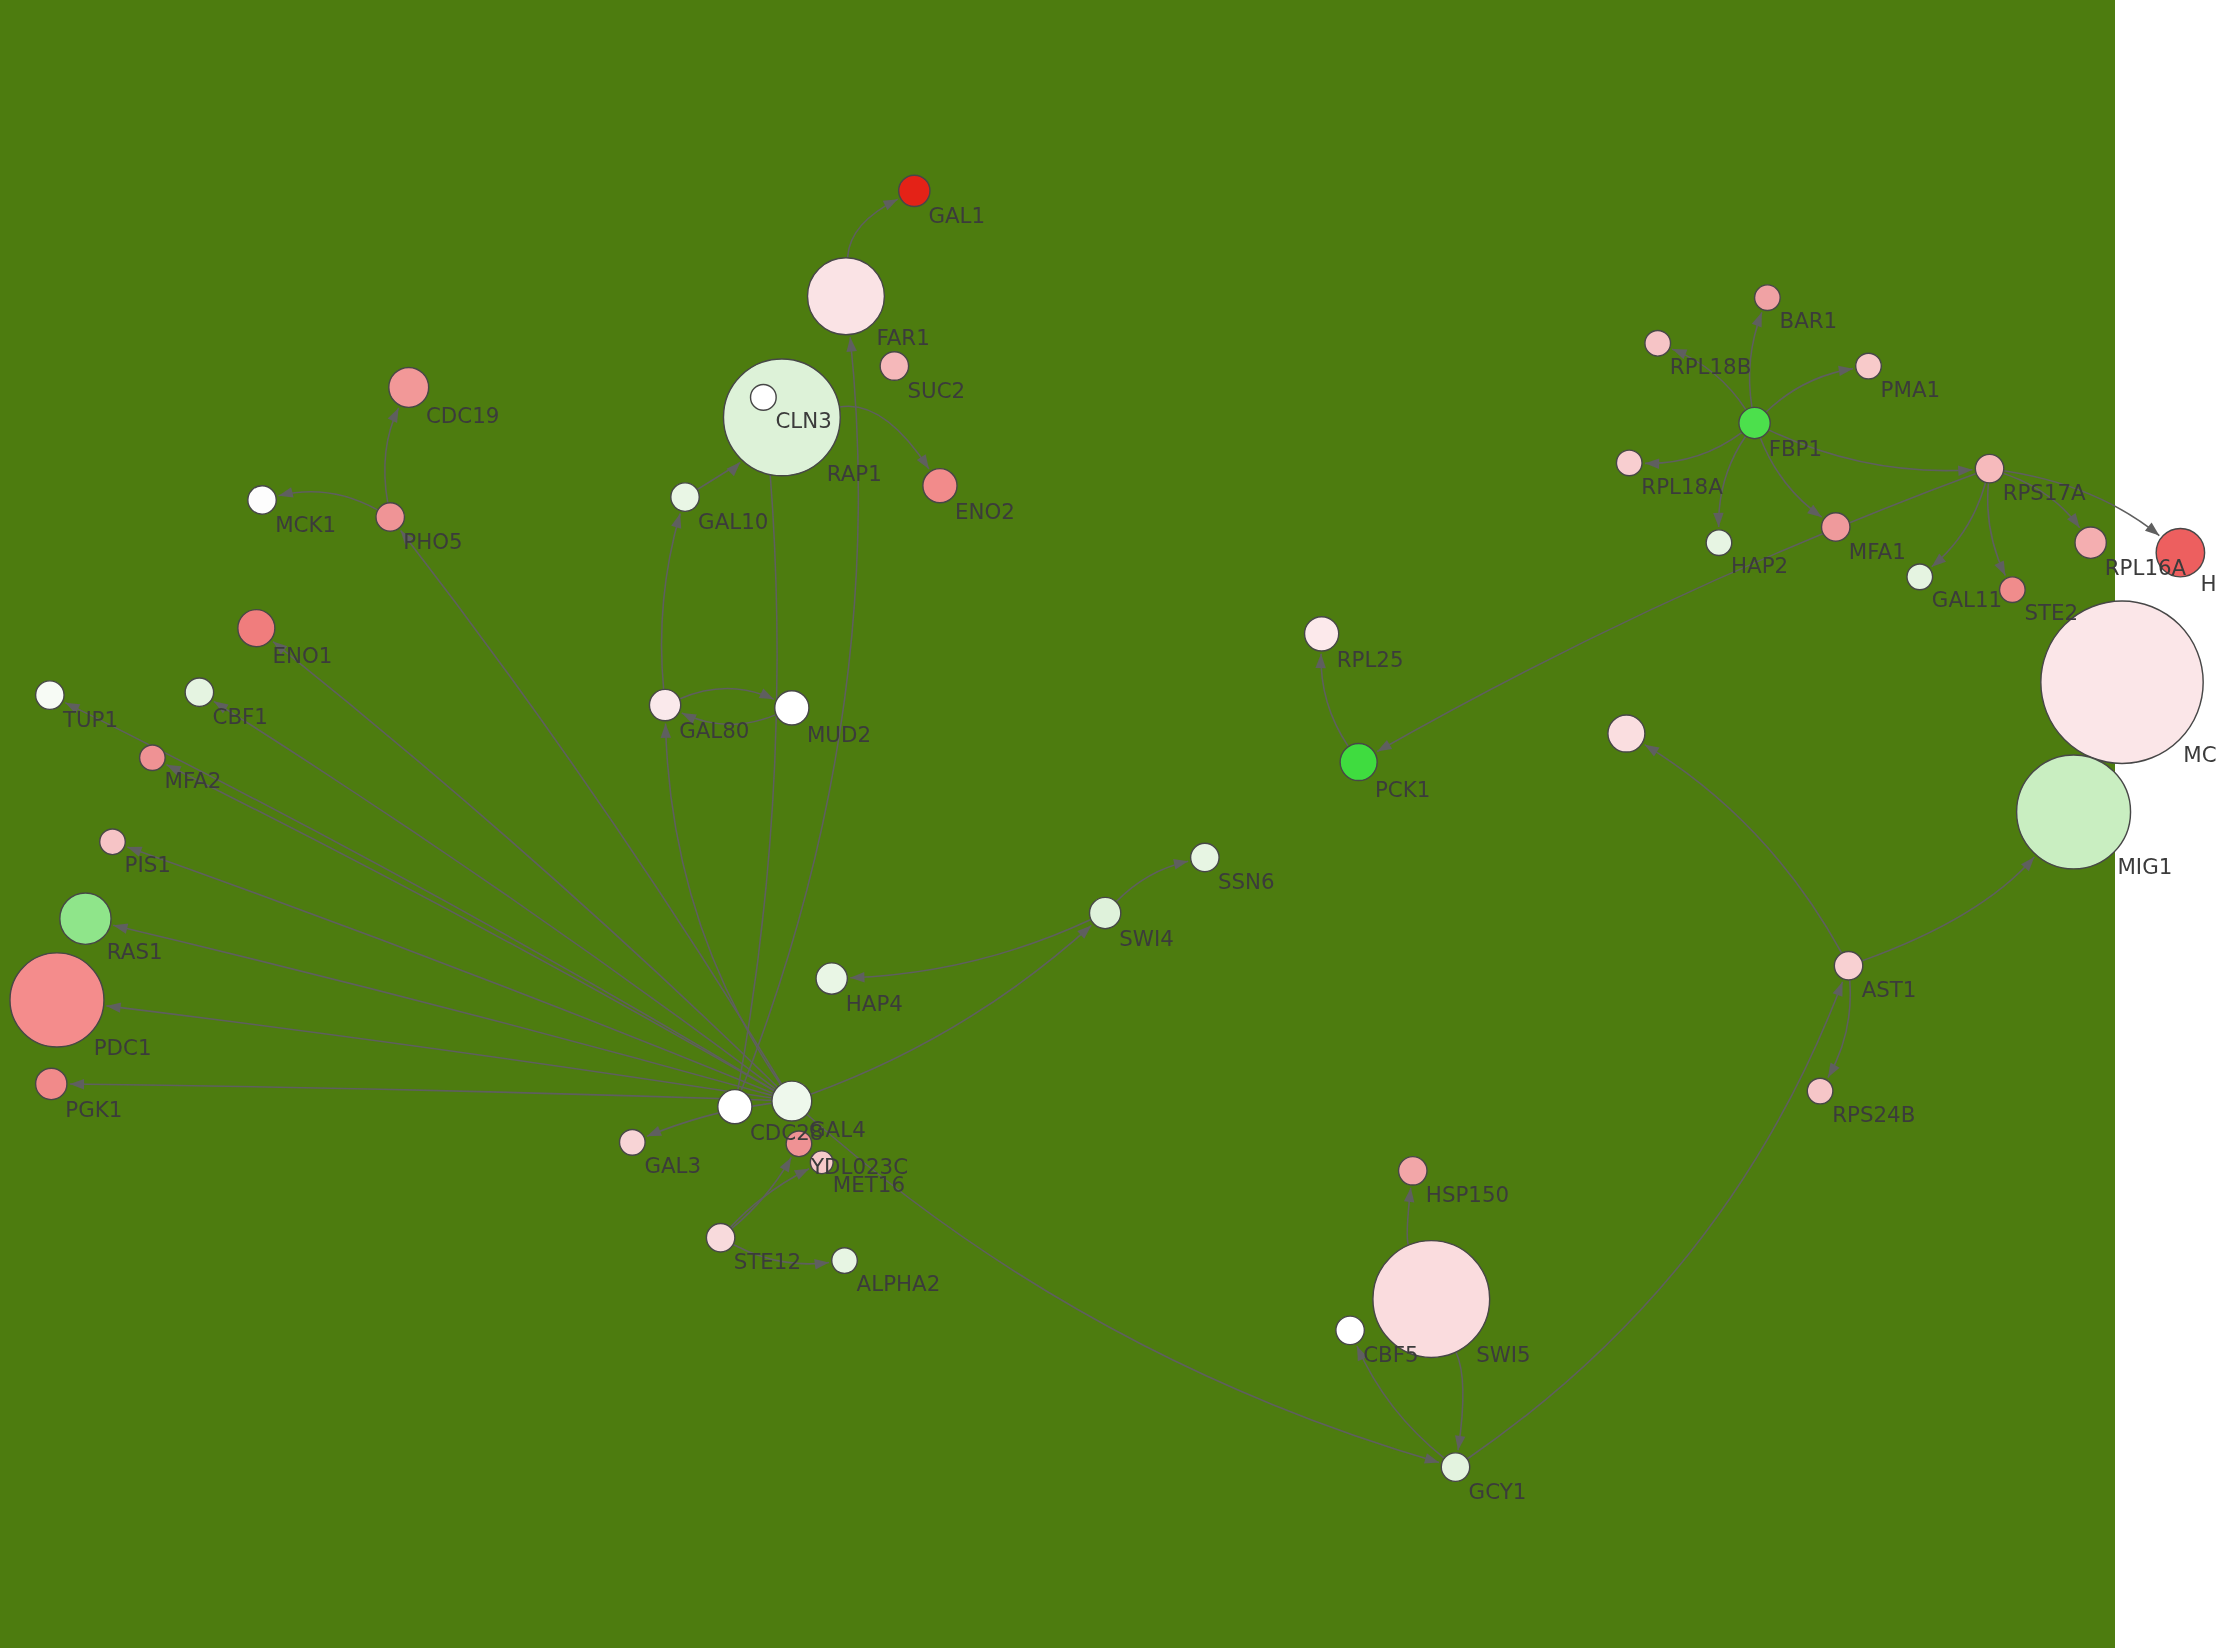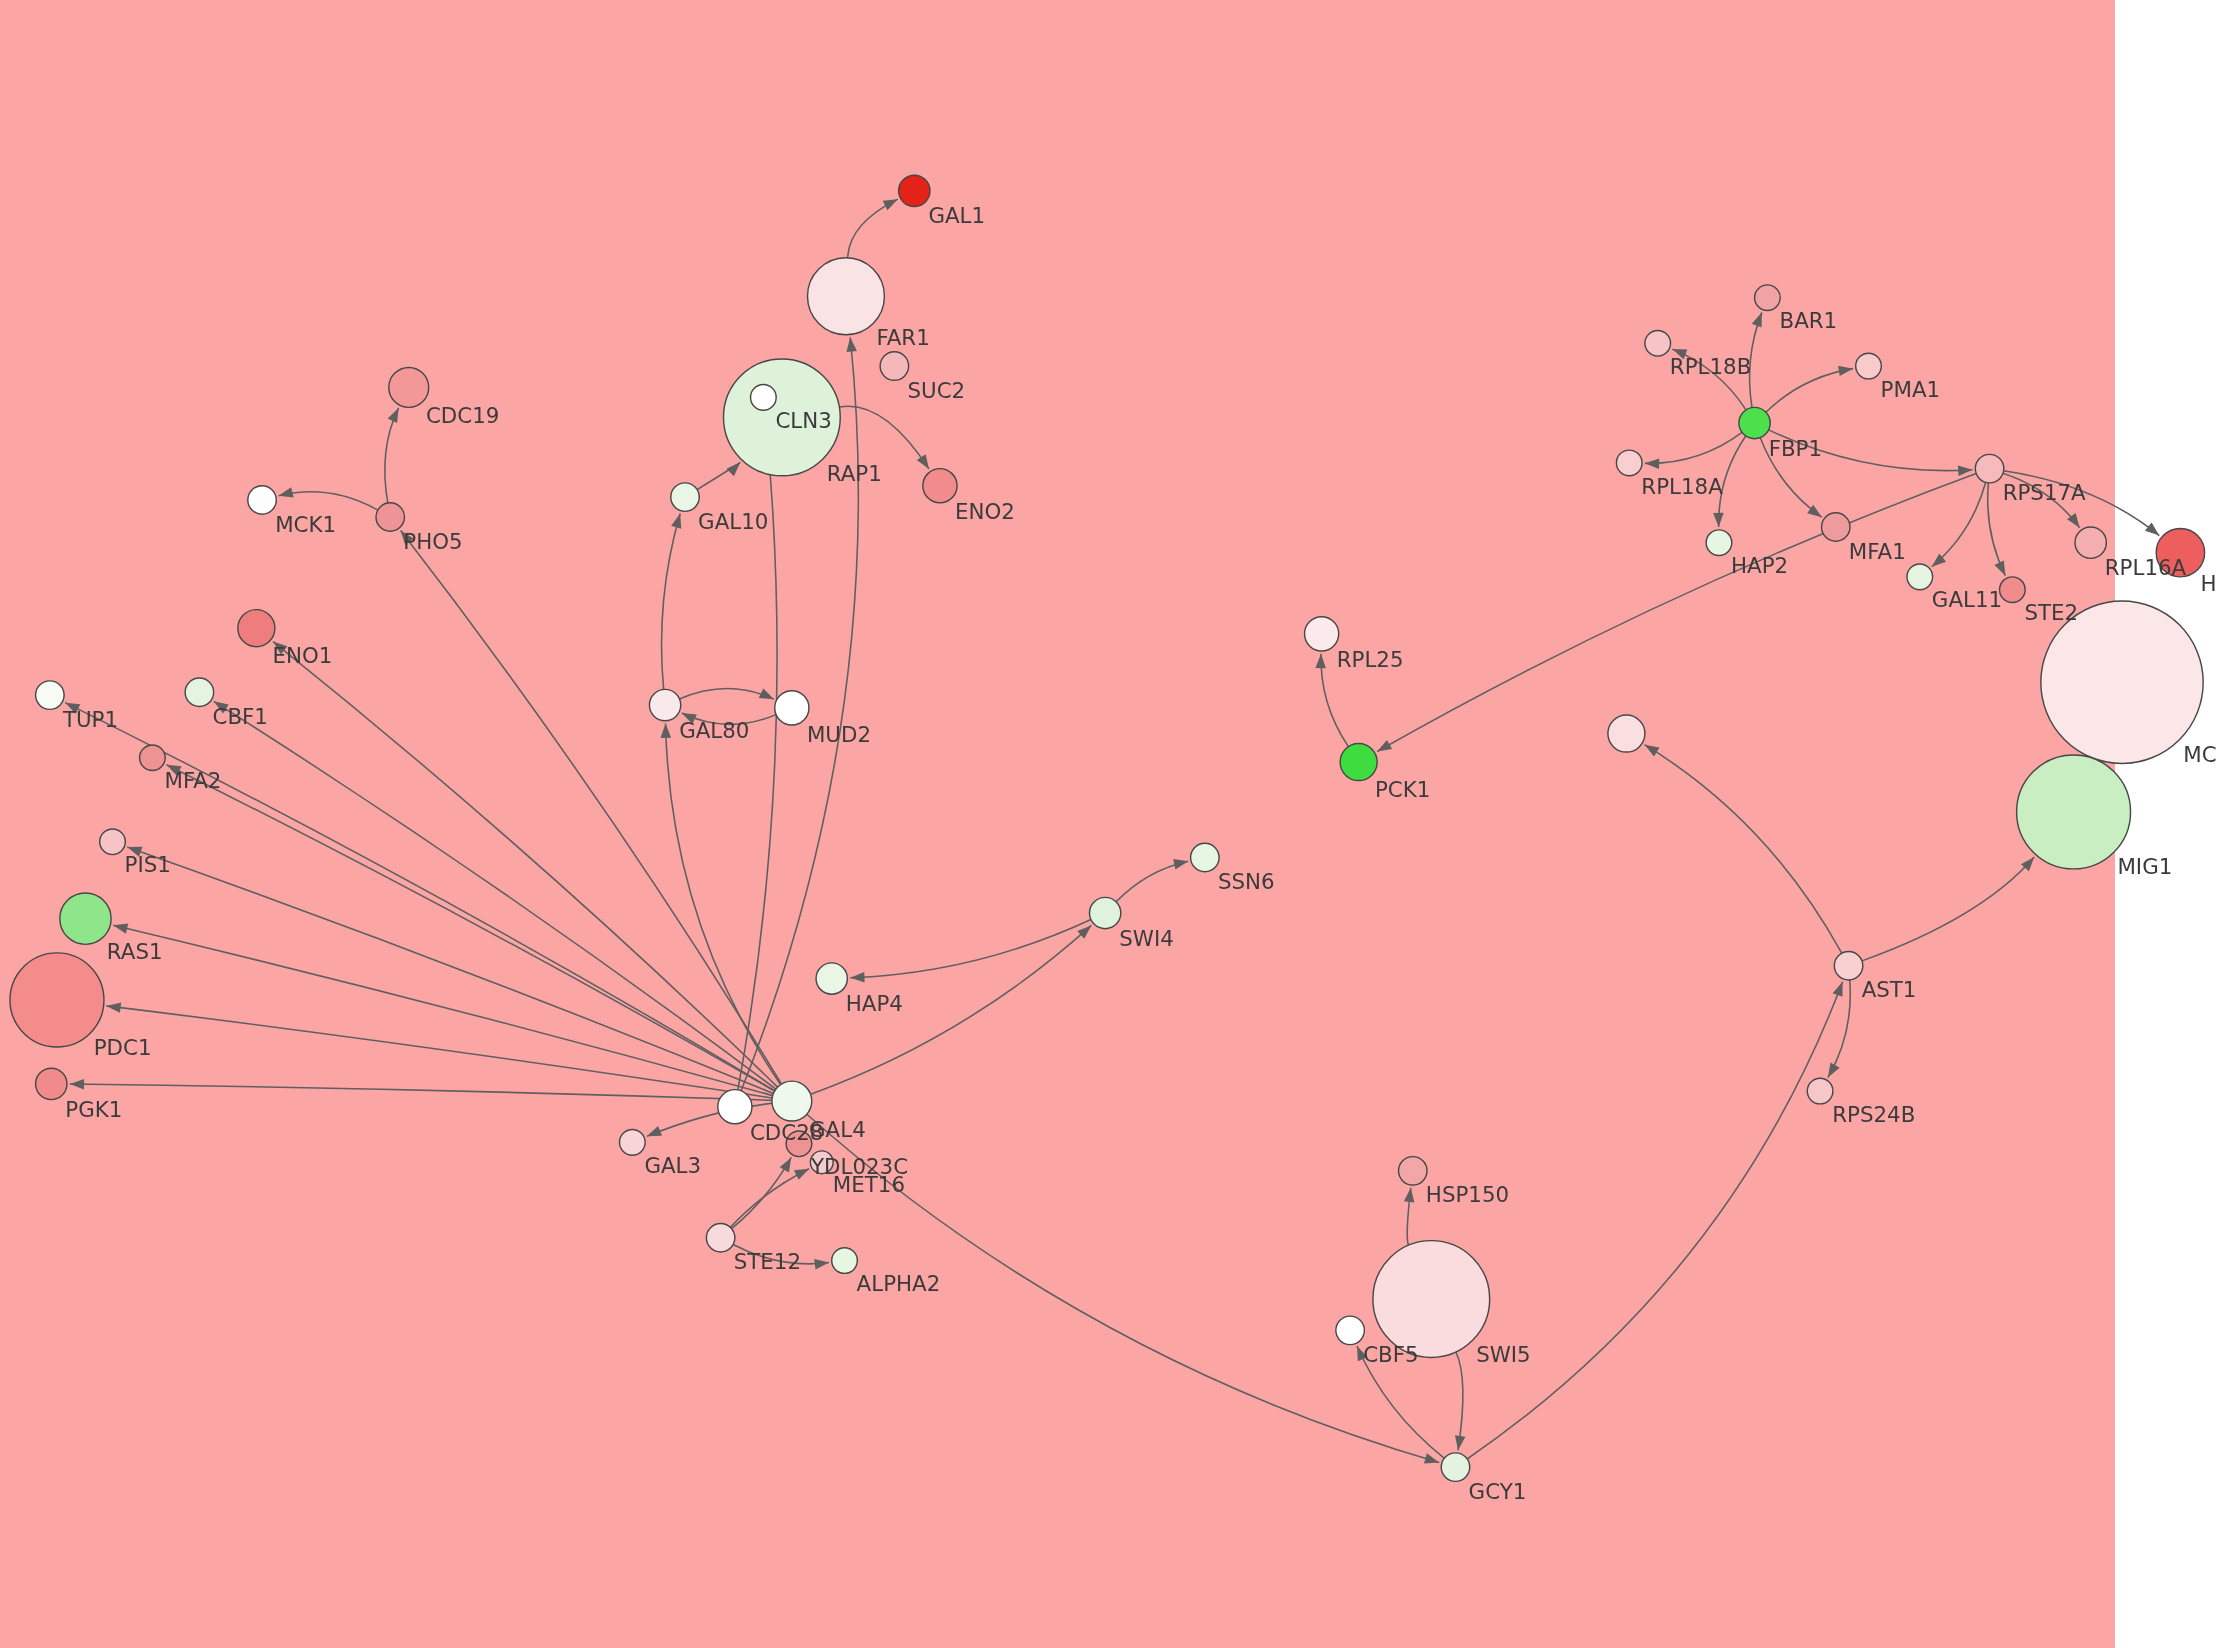--- a/index.html
+++ b/index.html
@@ -7,21 +7,21 @@
     padding: 0;
     background: #ffffff;
     width: 2216px;
     height: 1648px;
     overflow: hidden;
   }
   #network-view {
     width: 2115px;
     height: 1648px;
     position: relative;
-    background: #fca5a5;
+    background: #4d7c0f;
   }
   #graph-svg {
     display: block;
     width: 2216px;
     height: 1648px;
   }
   .edge {
     fill: none;
     stroke: #5f5f5f;
     stroke-width: 1.1px;

